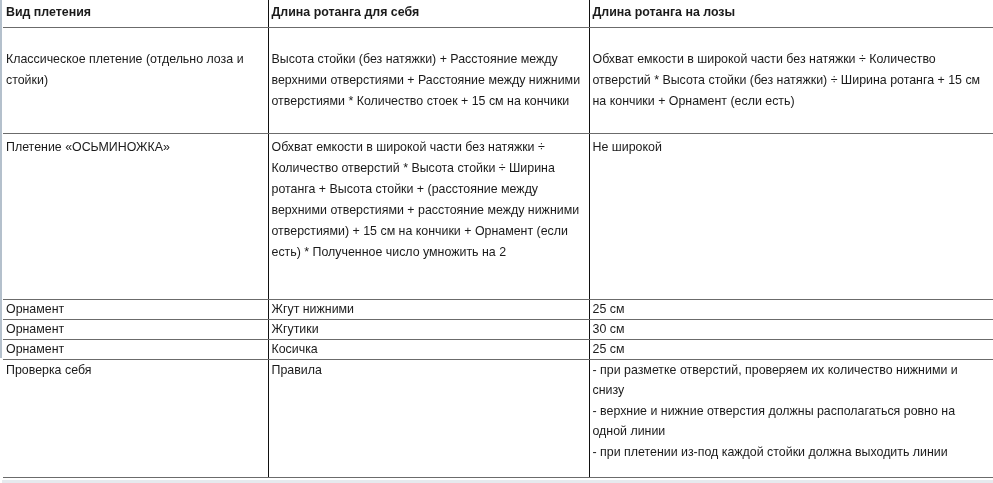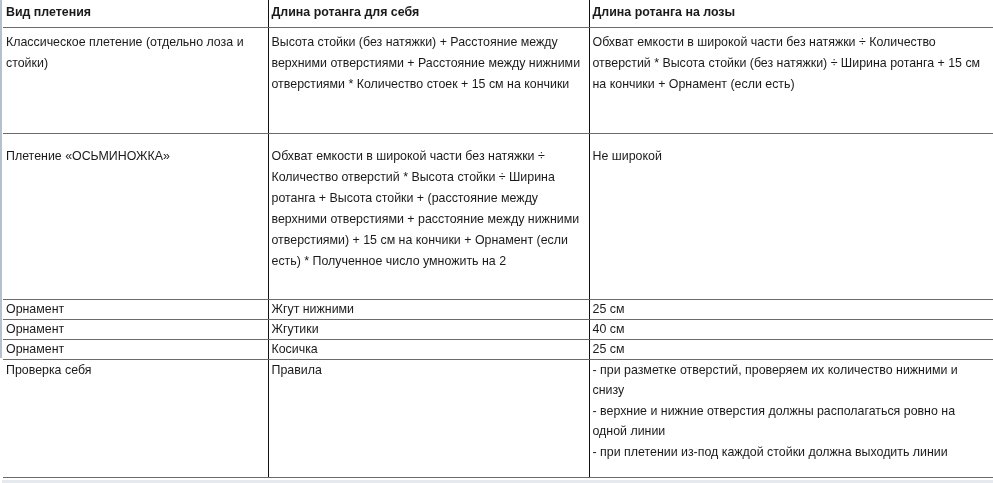--- a/index.html
+++ b/index.html
@@ -51,22 +51,22 @@
     table.rattan td:first-child {
       border-right: 1px solid #111111;
     }
     table.rattan th {
       font-weight: bold;
       height: 27px;
       padding-top: 2px;
       box-sizing: border-box;
       line-height: 20px;
     }
-    table.rattan tr.r1 td { height: 106px; padding-top: 4px; box-sizing: border-box; margin-left: 16px; }
-    table.rattan tr.r2 td { height: 166px; padding-top: 12px; box-sizing: border-box; }
+    table.rattan tr.r1 td { height: 106px; padding-top: 21px; box-sizing: border-box; margin-left: 16px; }
+    table.rattan tr.r2 td { height: 166px; padding-top: 3px; box-sizing: border-box; }
     table.rattan tr.rs td { height: 20px; line-height: 19px; box-sizing: border-box; }
     table.rattan tr.r6 td { height: 118px; line-height: 21px; box-sizing: border-box; margin-top: 11px; }
     table.rattan tr.r6 td.rules div { line-height: 20.5px; }
     .bottom-strip {
       position: absolute;
       left: 0;
       top: 480px;
       width: 993px;
       height: 3px;
       background: #e6eaee;
@@ -101,21 +101,21 @@
         <td>Не широкой</td>
       </tr>
       <tr class="rs">
         <td>Орнамент</td>
         <td>Жгут нижними</td>
         <td>25 см</td>
       </tr>
       <tr class="rs">
         <td>Орнамент</td>
         <td>Жгутики</td>
-        <td>40 см</td>
+        <td>30 см</td>
       </tr>
       <tr class="rs">
         <td>Орнамент</td>
         <td>Косичка</td>
         <td>25 см</td>
       </tr>
       <tr class="r6">
         <td>Проверка себя</td>
         <td>Правила</td>
         <td class="rules">

